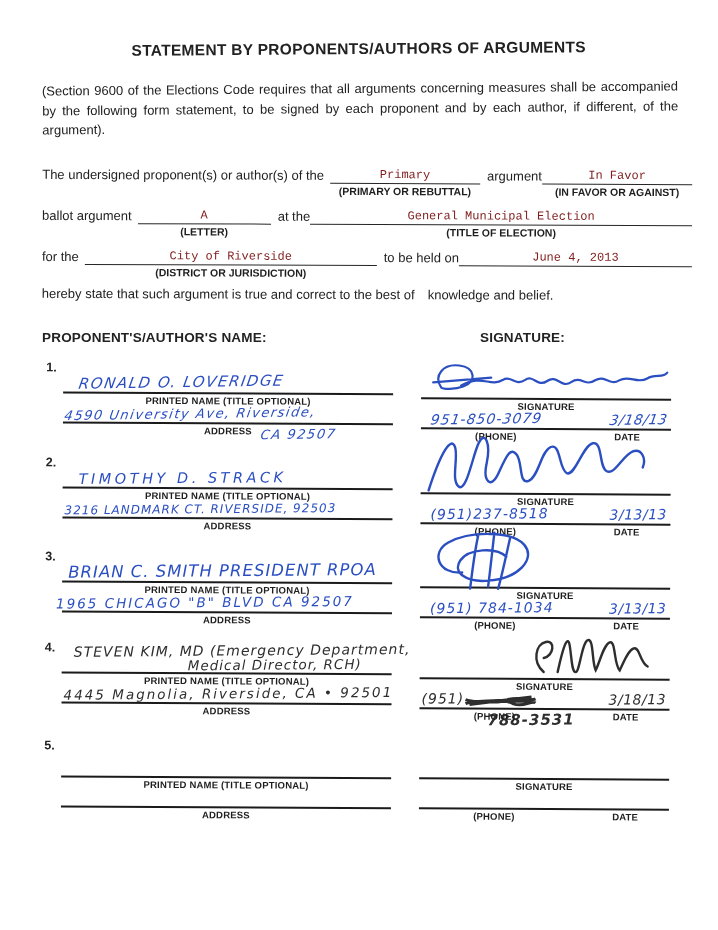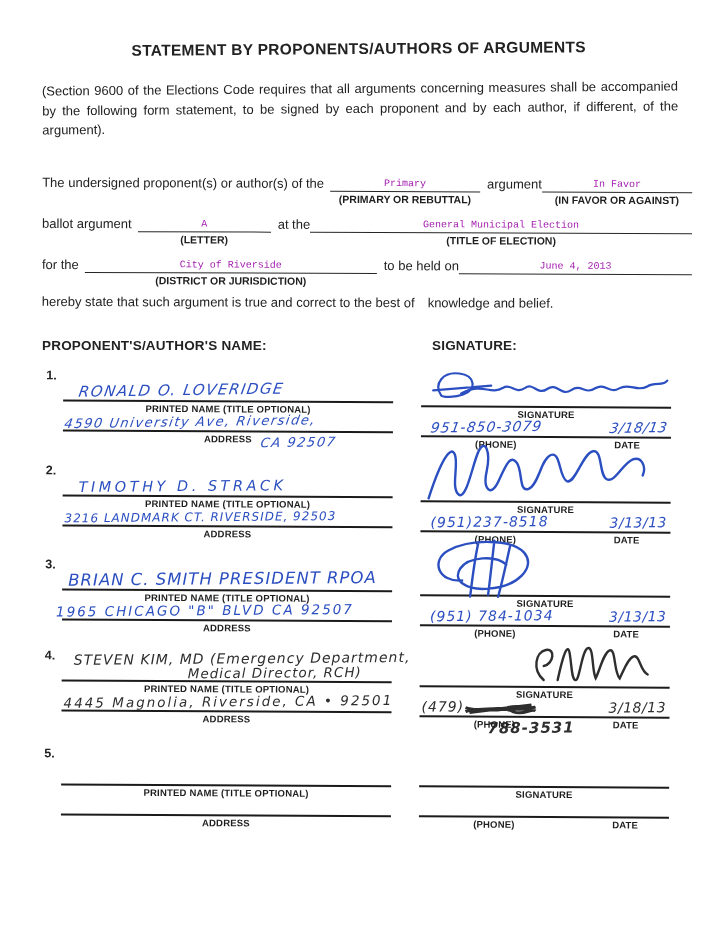--- a/index.html
+++ b/index.html
@@ -10,28 +10,28 @@
   .top-block{transform:rotate(-0.45deg);}
   .title{margin:40px 20px 0;text-align:center;font-size:15.5px;font-weight:700;letter-spacing:0.3px;color:#222;}
   .intro{margin:21px 40px 0 42px;font-size:13px;line-height:1.5;text-align:justify;color:#222;}
 
   
   .statement{margin:26px 26px 0 42px;font-size:13px;transform:rotate(0.2deg);color:#222;}
   .frow{display:flex;align-items:flex-end;margin-bottom:21px;}
   .ft{white-space:nowrap;padding:0 6px 1px 0;}
   .ft.after{padding:0 0 1px 7px;}
   .ff{position:relative;border-bottom:1.7px solid #272727;height:19px;display:flex;align-items:flex-end;justify-content:center;}
-  .ff .typed{font-family:"Liberation Mono","DejaVu Sans Mono",monospace;font-size:10px;line-height:1;padding-bottom:2px;color:#a21caf;}
+  .ff .typed{font-family:"Liberation Mono","DejaVu Sans Mono",monospace;font-size:12px;line-height:1;padding-bottom:2px;color:#7f1d1d;}
   .ff .sub{position:absolute;top:100%;margin-top:2px;left:0;width:100%;text-align:center;font-size:10.5px;font-weight:700;white-space:nowrap;color:#1e1e1e;}
-  .ff1{width:150px;} .ff2{flex:1;margin-top:8px;} .ff3{width:133px;} .ff4{flex:1;}
+  .ff1{width:150px;} .ff2{flex:1;} .ff3{width:133px;} .ff4{flex:1;}
   .ff5{width:292px;} .ff6{flex:1;} .ff7{width:176px;}
 
   
   .cols{display:flex;margin:27px 42px 0;font-size:13.5px;font-weight:700;letter-spacing:0.2px;color:#222;}
-  .cols .nh{width:390px;}
+  .cols .nh{width:438px;}
 
   
   .entries{margin-top:15px;transform:rotate(0.3deg);}
   .entry{position:relative;}
   .e1{height:95px;} .e2{height:94px;} .e3{height:91px;} .e4{height:98px;} .e5{height:118px;}
   .num{position:absolute;left:45px;top:2px;font-weight:700;font-size:12.5px;color:#222;}
   .lcol{position:absolute;left:62px;top:0;width:330px;}
   .rcol{position:absolute;left:420px;top:0;width:250px;}
   .wline{position:absolute;left:0;right:0;border-bottom:2px solid #1b1b1b;}
   .nameline{top:33px;} .addrline{top:63px;} .sigline{top:37px;} .phoneline{top:67px;}
@@ -223,21 +223,21 @@
         </div>
       </div>
       <div class="rcol">
         <div class="wline sigline">
           <svg class="sig-svg sig4" width="130" height="52" viewBox="0 0 130 52">
             <path d="M14,44 C2,34 6,16 16,14 C26,12 24,28 14,30 M28,44 C34,16 38,6 40,18 C42,30 42,44 46,44 C50,44 52,14 58,12 C64,10 62,34 66,42 C70,34 74,16 80,14 C86,12 84,36 90,42 C94,34 98,22 104,20 C110,18 110,34 118,38" fill="none" stroke="#2e2e2e" stroke-width="2.4" stroke-linecap="round"></path>
           </svg>
           <span class="wlabel">SIGNATURE</span>
         </div>
         <div class="wline phoneline">
-          <span class="hw black print phone-hw">(479)</span>
+          <span class="hw black print phone-hw">(951)</span>
           <svg class="sig-svg scratch" width="74" height="18" viewBox="0 0 74 18">
             <path d="M2,12 C14,6 30,14 44,8 C56,4 66,10 72,7 M2,8 C16,14 34,4 50,12 C60,16 68,8 72,11 M4,10 L70,9 M6,13 L68,5" fill="none" stroke="#2e2e2e" stroke-width="3"></path>
           </svg>
           <span class="hw black print pbelow-hw">788-3531</span>
           <span class="hw black print date-hw">3/18/13</span>
           <span class="wlabel plabel">(PHONE)</span>
           <span class="wlabel dlabel">DATE</span>
         </div>
       </div>
     </div>

